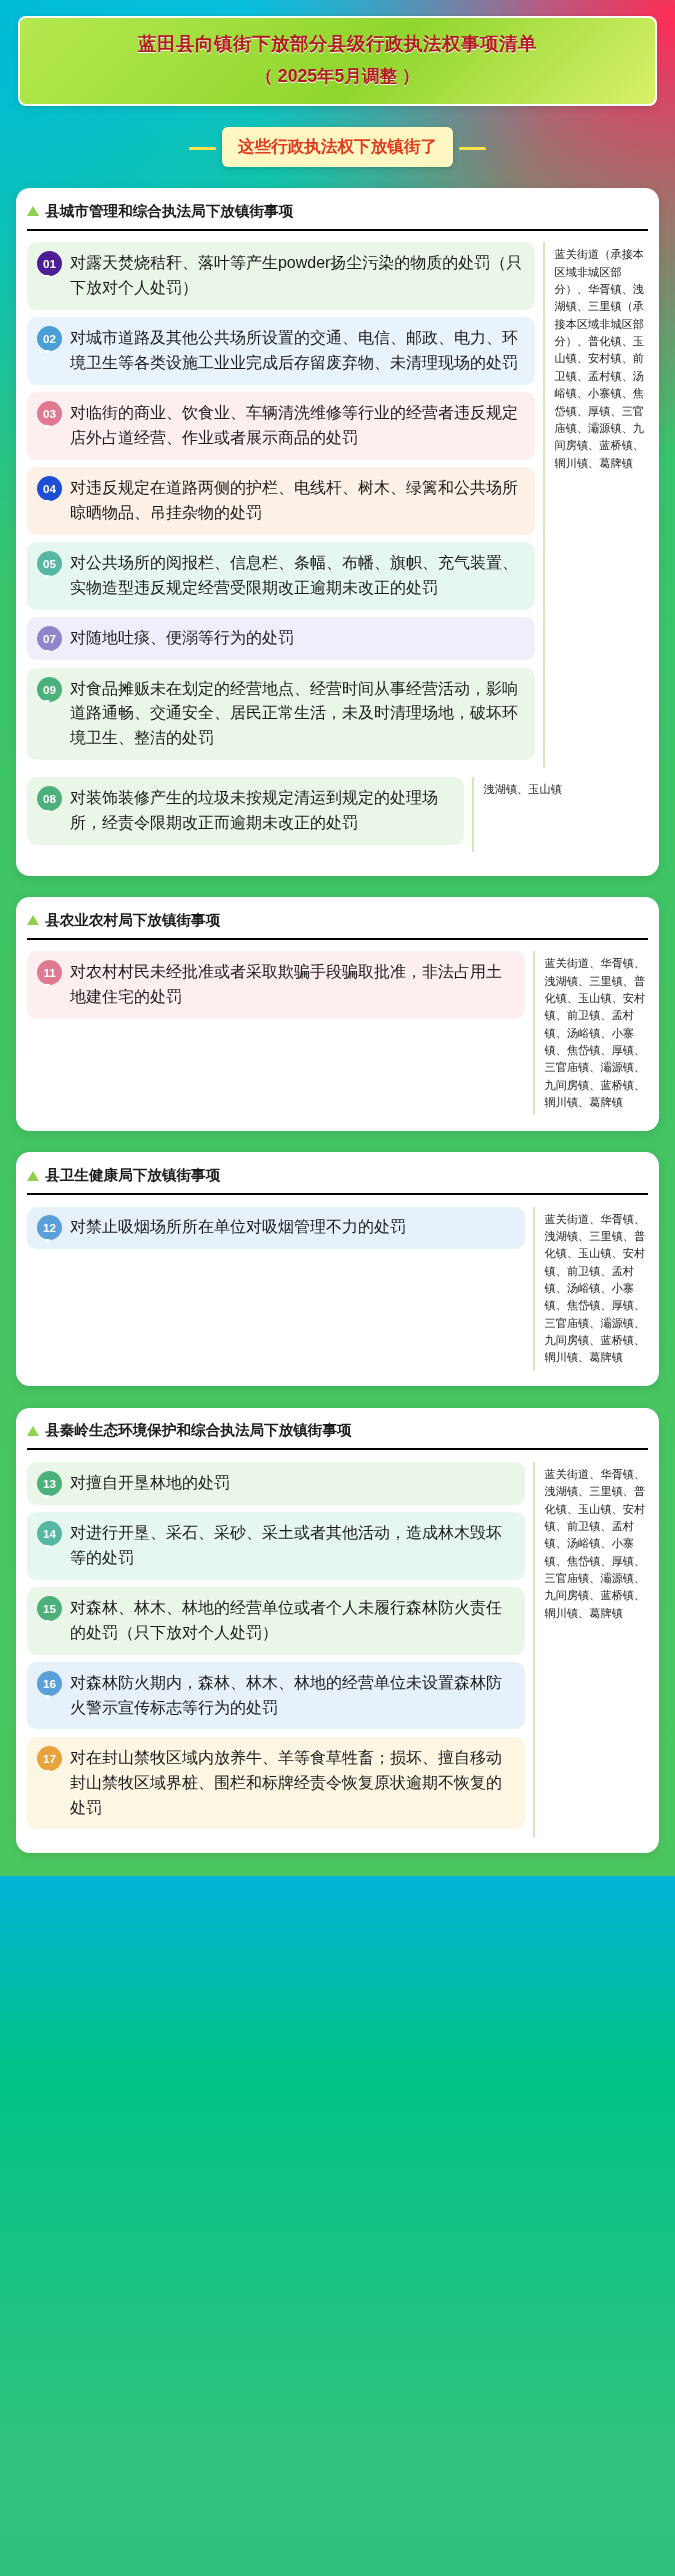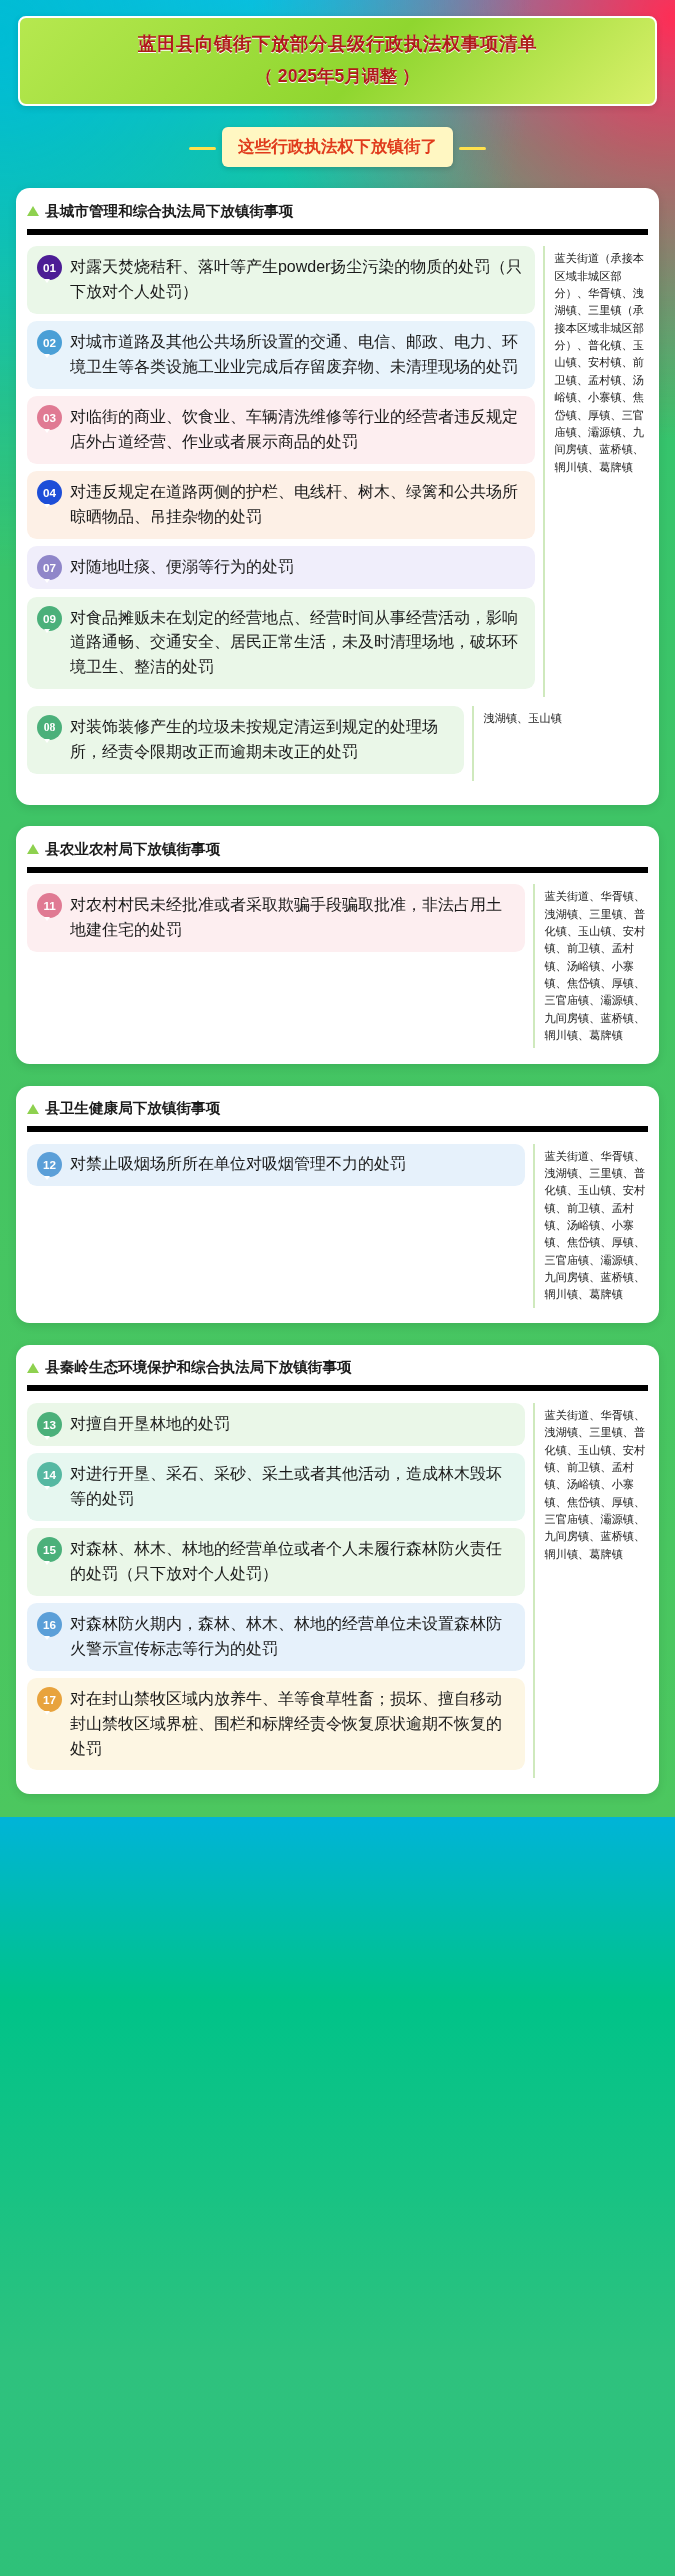--- a/index.html
+++ b/index.html
@@ -59,21 +59,21 @@
     margin: 21.5px 15.6px 0 15.6px;
     background: #ffffff;
     border-radius: 13.7px;
     padding: 13.7px 11.7px 15.6px 11.7px;
     box-shadow: 0 2.9px 9.8px rgba(0,0,0,.10);
   }
   .section-title {
     display: flex; align-items: center; gap: 5.9px;
     font-size: 14.6px; font-weight: bold; color: #1b1b1b;
     padding-bottom: 7.8px;
-    border-bottom: 6px solid #000000;
+    border-bottom: 2px solid #000000;
     margin-bottom: 11.7px;
   }
   .tri {
     width: 0; height: 0;
     border-left: 6.8px solid transparent;
     border-right: 6.8px solid transparent;
     border-bottom: 10.7px solid #8ed14f;
     flex: 0 0 auto;
   }
 
@@ -105,21 +105,21 @@
     position: relative;
   }
   .num::after {
     content:""; position:absolute; bottom:-2.9px; left:6.8px;
     border-left:3.9px solid transparent; border-right:3.9px solid transparent;
     border-top:4.9px solid currentColor;
   }
   .item-text { font-size: 16px; line-height: 1.55; color: #1a1a1a; }
 
   .sub-block { margin-top: 9.8px; }
-  .scope-row { display: flex; gap: 7.8px; align-items: stretch; margin-bottom: 7.8px; font-family: Liberation Serif, serif; }
+  .scope-row { display: flex; gap: 7.8px; align-items: stretch; margin-bottom: 7.8px; }
   .scope-row .col-items { flex: 1 1 auto; }
 
   .spacer-note { font-size: 11.2px; line-height: 1.55; }
 
   
   .t-green  { background: #eaf7e8; }
   .t-blue   { background: #e8f3fb; }
   .t-lime   { background: #edf7cf; border: 1px solid #d7e98f; }
   .t-pink   { background: #fdeef0; }
   .t-peach  { background: #fdf0e6; }
@@ -161,20 +161,24 @@
               <div class="item-text">对城市道路及其他公共场所设置的交通、电信、邮政、电力、环境卫生等各类设施工业业完成后存留废弃物、未清理现场的处罚</div>
             </div>
             <div class="item t-pink">
               <div class="num" style="background: rgb(224, 122, 147); color: rgb(255, 255, 255);">03</div>
               <div class="item-text">对临街的商业、饮食业、车辆清洗维修等行业的经营者违反规定店外占道经营、作业或者展示商品的处罚</div>
             </div>
             <div class="item t-peach">
               <div class="num" style="background: #1d4ed8; color: rgb(255, 255, 255);">04</div>
               <div class="item-text">对违反规定在道路两侧的护栏、电线杆、树木、绿篱和公共场所晾晒物品、吊挂杂物的处罚</div>
             </div>
+            <div class="item t-mint">
+              <div class="num" style="background: rgb(86, 184, 162); color: rgb(255, 255, 255);">05</div>
+              <div class="item-text">对公共场所的阅报栏、信息栏、条幅、布幡、旗帜、充气装置、实物造型违反规定经营受限期改正逾期未改正的处罚</div>
+            </div>
             <div class="item t-lav">
               <div class="num" style="background: rgb(143, 134, 201); color: rgb(255, 255, 255);">07</div>
               <div class="item-text">对随地吐痰、便溺等行为的处罚</div>
             </div>
             <div class="item t-green">
               <div class="num" style="background: rgb(75, 176, 122); color: rgb(255, 255, 255);">09</div>
               <div class="item-text">对食品摊贩未在划定的经营地点、经营时间从事经营活动，影响道路通畅、交通安全、居民正常生活，未及时清理场地，破坏环境卫生、整洁的处罚</div>
             </div>
           </div>
           <div class="col-scope narrow">

